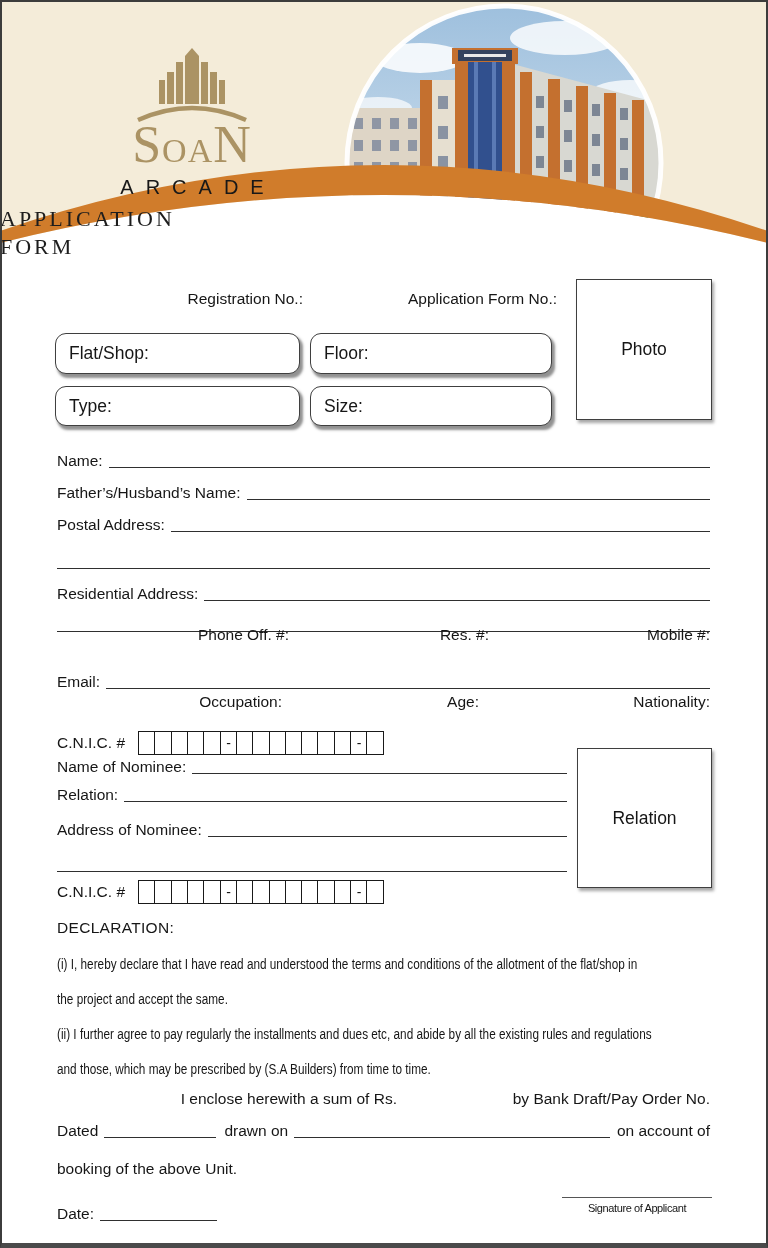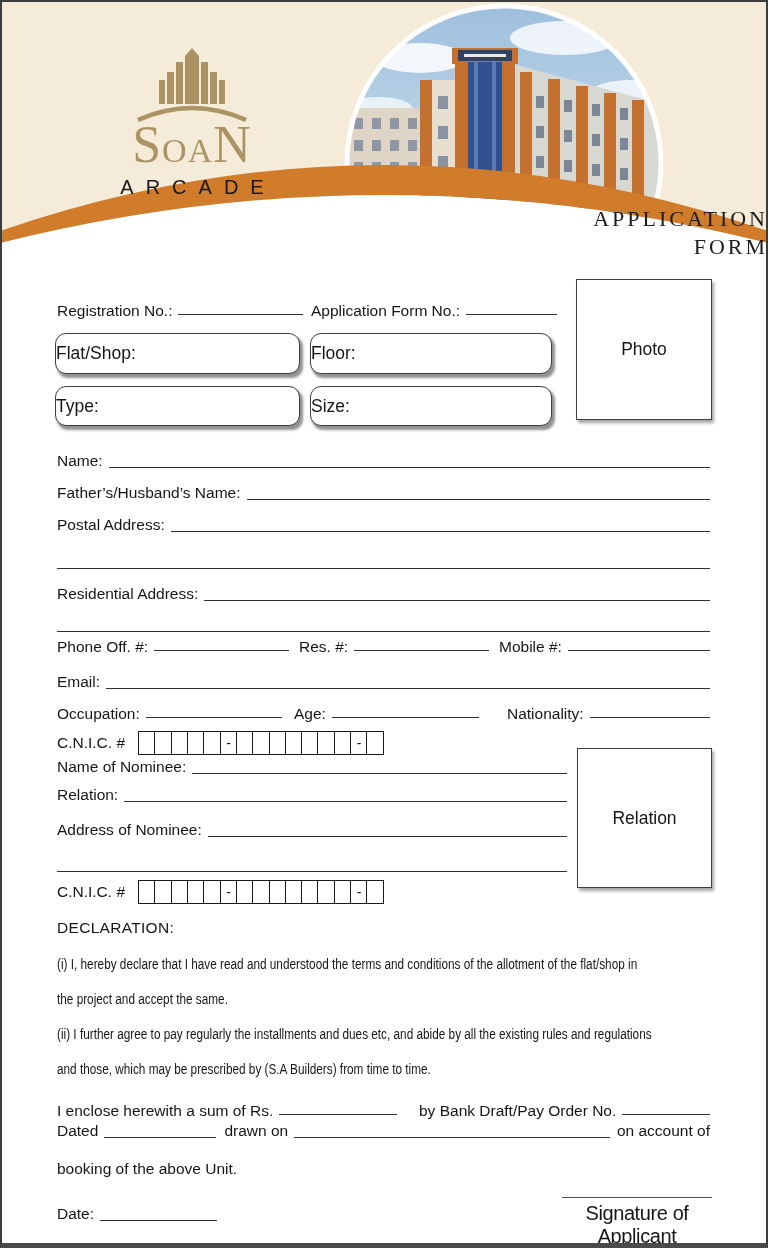--- a/index.html
+++ b/index.html
@@ -9,47 +9,47 @@
   }
   .page-border{position:absolute;inset:0;border:2px solid #3c3c3c;border-bottom:5px solid #4a4a4a;pointer-events:none;z-index:10;}
   .header-art{position:absolute;top:0;left:0;z-index:1;}
   
   .logo{position:absolute;left:92px;top:46px;width:200px;text-align:center;z-index:2;}
   .brand-word{color:#ab9364;font-family:"Liberation Serif",serif;line-height:0.9;letter-spacing:1px;margin-top:-6px;}
   .brand-word .big{font-size:52px;}
   .brand-word .small{font-size:34px;}
   .brand-sub{margin-top:7px;font-size:20px;letter-spacing:12px;padding-left:12px;color:#181818;}
   
-  .form-title{position:absolute;left:0;top:205px;width:768px;text-align:right;z-index:2;
+  .form-title{position:absolute;left:0;top:205px;width:768px;text-align:left;z-index:2;
     font-family:"Liberation Serif",serif;font-size:22px;letter-spacing:3px;color:#1d1d1d;line-height:28px;}
   
   .row{position:absolute;left:57px;display:flex;align-items:flex-end;height:22px;font-size:15.5px;z-index:2;}
   .lbl{white-space:nowrap;line-height:1.1;}
   .line{flex:1 1 auto;border-bottom:1.5px solid #2f2f2f;margin:0 0 1px 6px;height:10px;}
-  .pair{display:flex;align-items:center;}
+  .pair{display:flex;align-items:flex-end;flex-direction:column;}
   
   .unit-box{position:absolute;background:#fff;border:1.7px solid #3f3f3f;border-radius:11px;
     box-shadow:2.5px 3.5px 2.5px rgba(55,55,55,.55);display:flex;align-items:center;
-    font-size:17.5px;box-sizing:border-box;z-index:2;}
+    padding-left:13px;font-size:17.5px;box-sizing:border-box;z-index:2;}
   .frame-box{position:absolute;background:#fff;border:1.6px solid #3f3f3f;
     box-shadow:2px 3px 3px rgba(0,0,0,.35);display:flex;align-items:center;justify-content:center;
     font-size:17.5px;box-sizing:border-box;z-index:2;}
   
   .cnic-row{position:absolute;left:57px;display:flex;align-items:center;height:26px;font-size:15.5px;z-index:2;}
   .cnic-label{flex:0 0 81px;}
   .cnic-cells{display:flex;}
   .cnic-cell{width:18px;height:24px;border:1.7px solid #191919;margin-left:-1.7px;background:#fff;
     display:flex;align-items:center;justify-content:center;font-size:14px;box-sizing:border-box;}
   .cnic-cells .cnic-cell:first-child{margin-left:0;}
   
   .decl{position:absolute;left:57px;z-index:2;font-size:15.5px;}
   .decl-line{white-space:nowrap;line-height:35px;transform:scaleX(0.76);transform-origin:0 50%;}
   .plain-text{position:absolute;left:57px;font-size:15.5px;z-index:2;}
   .signature{position:absolute;left:562px;top:1197px;width:150px;border-top:1.8px solid #555;
-    text-align:center;font-size:20px;letter-spacing:-0.4px;padding-top:4px;z-index:2;}
+    text-align:center;font-size:11px;letter-spacing:-0.4px;padding-top:4px;z-index:2;}
 </style>
 </head>
 <body>
 
 <div class="page">
 
   <svg class="header-art" width="768" height="332" viewBox="0 0 768 332">
     <defs>
       <linearGradient id="sky" x1="0" y1="0" x2="0" y2="1">
         <stop offset="0" stop-color="#9dbfdd"></stop>

